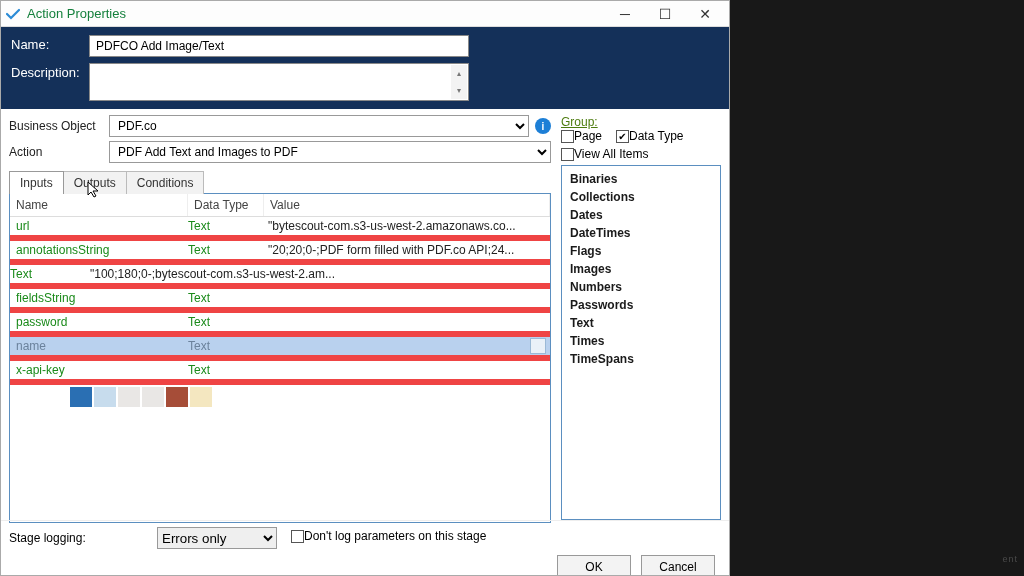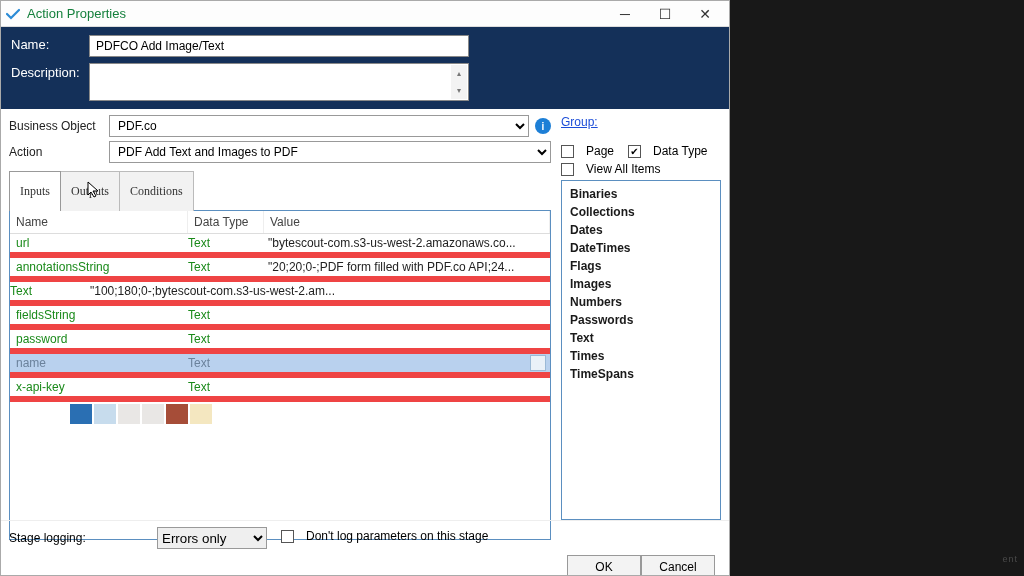--- a/index.html
+++ b/index.html
@@ -89,22 +89,22 @@
     width:16px;height:16px; margin-left:6px; border-radius:50%; background:#1d7fd6; color:#fff;
     display:flex;align-items:center;justify-content:center; font-size:10px; font-weight:bold;
   }
 
   .tabs {
     display:flex;
     margin-top:4px;
     position:relative;
   }
   .tab {
-    padding:12px 10px; border:1px solid #bbb; border-bottom:none; background:#f2f2f2;
-    font-size:12px; color:#333; margin-right:-1px; position:relative;font-family:Liberation Serif, serif;
+    padding:4px 10px; border:1px solid #bbb; border-bottom:none; background:#f2f2f2;
+    font-size:12px; color:#333; margin-right:-1px; position:relative;
   }
   .tab.active {
     background:#fff; z-index:2; border-color:#999;
   }
   .cursor-icon {
     position:absolute; left:78px; top:10px; pointer-events:none;
   }
 
   .table-wrap {
     border:1px solid #5b8fc0; flex:1; overflow:hidden; display:flex; flex-direction:column;
@@ -127,37 +127,37 @@
     display:flex;
   }
 
   .swatches { display:flex; gap:2px; padding:2px 0 2px 60px;}
   .swatch { width:22px; height:20px; }
 
   .right {
     width:160px;
     display:flex; flex-direction:column;
   }
-  .right .grp-label { margin-bottom:15px; color:#1d4ed8;text-decoration:underline; }
-  .chkbox { display:flex; align-items:center; gap:12px; margin-bottom:4px; font-size:12px;}
+  .right .grp-label { margin-bottom:0; color:#4d7c0f;text-decoration:underline; }
+  .chkbox { display:flex; align-items:center; gap:0; margin-bottom:4px; font-size:12px;}
   .chkbox .box { width:13px; height:13px; border:1px solid #555; display:flex; align-items:center; justify-content:center; font-size:10px; background:#fff;}
   .cat-list {
     border:1px solid #5b8fc0; padding:4px 6px; flex:1; min-height:330px;
   }
   .cat-list .item { color:#1a1a1a; padding:2px 2px; font-weight:600; font-size:12px;}
 
   .footer {
     border-top:1px solid #eee; padding:6px 8px; display:flex; align-items:center; gap:8px;
   }
   .footer .lbl { width:140px; }
-  .footer select { width:110px; height:22px; border:1px solid #999;}
+  .footer select { width:120px; height:22px; border:1px solid #999;}
   .footer .chkbox { margin-left:6px;}
 
   .buttons {
-    display:flex; justify-content:flex-end; padding:0 14px 4px 0;
+    display:flex; gap:10px; justify-content:flex-end; padding:0 14px 4px 0;
     height:20px; overflow:hidden;
   }
   .buttons button {
     width:74px; height:24px; border:1px solid #999; background:#f3f3f3; font-size:12px;
   }
 
   .watermark {
     position:absolute; right:6px; bottom:12px; color:#4a4a4a; font-size:9px; letter-spacing:1px;
   }
 </style>

